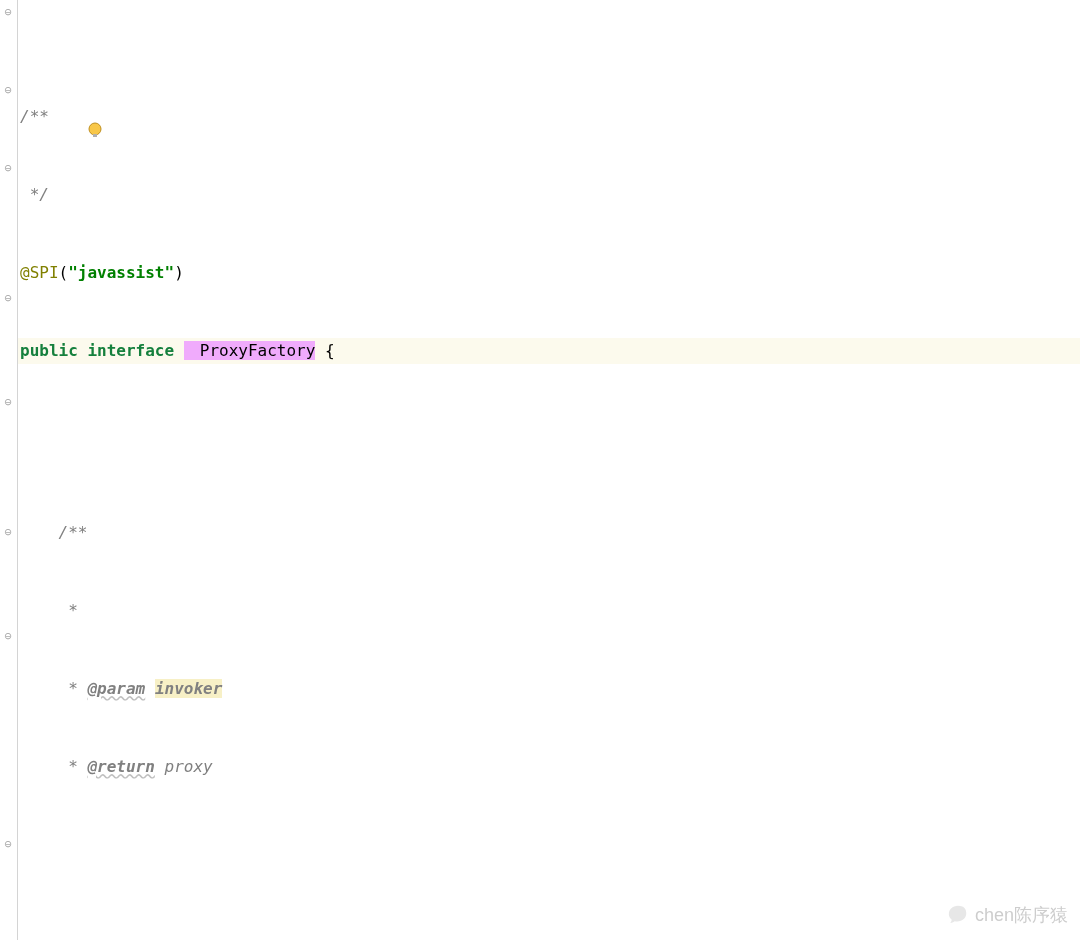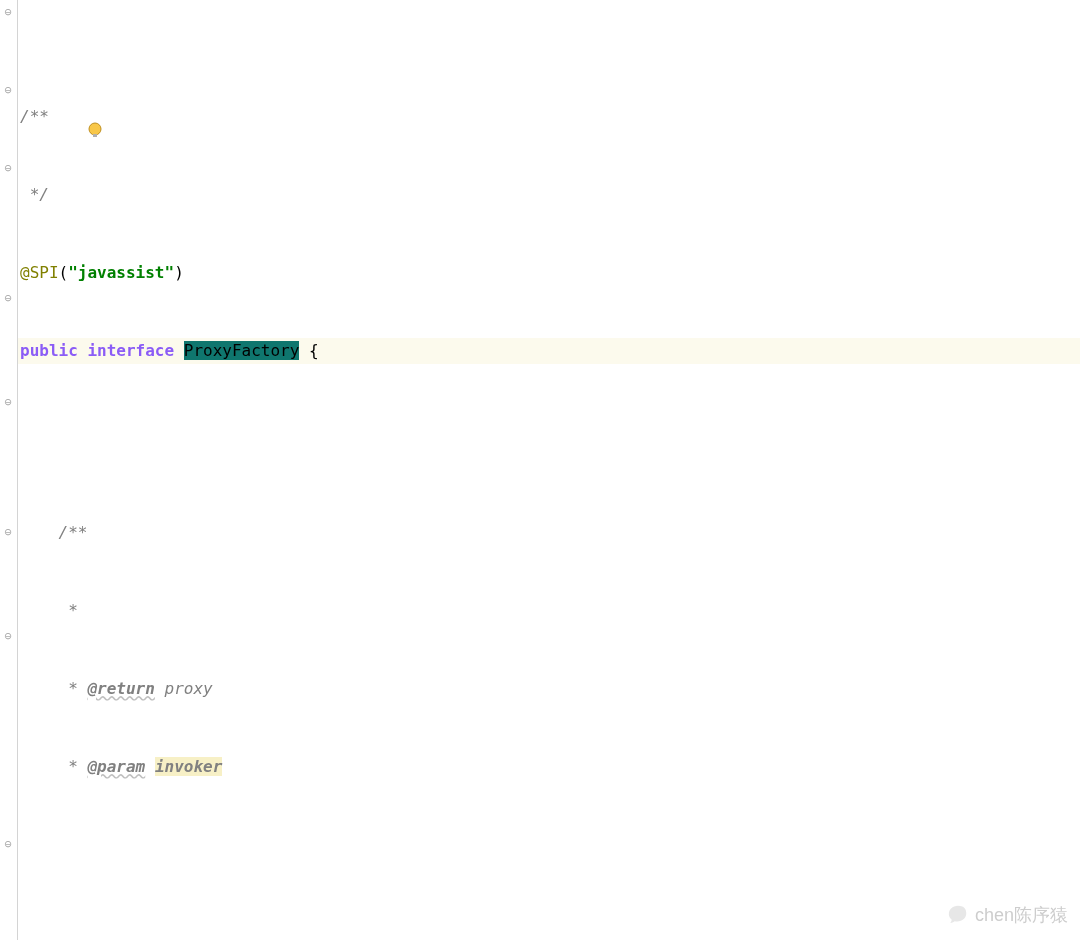--- a/index.html
+++ b/index.html
@@ -36,24 +36,24 @@
   .fold-minus::before { content: "⊖"; font-size: 12px; color: #aaa; }
   .editor {
     flex: 1;
     padding: 0;
     white-space: pre;
     position: relative;
   }
   .line { height: 26px; padding-left: 2px; }
   .hl-line { background: #fcfaed; }
   .comment { color: #808080; font-style: italic; }
-  .kw { color: #8b5cf6; font-weight: bold; }
+  .kw { color: #15803d; font-weight: bold; }
   .ann { color: #808000; }
   .str { color: #008000; font-weight: bold; }
-  .classdef { background: #0f766e; }
+  .classdef { background: #f0abfc; padding-left: 16px; }
   .doctag {
     color: #808080;
     font-style: italic;
     font-weight: bold;
     text-decoration: underline;
     text-decoration-style: wavy;
     text-decoration-color: #c0c0c0;
   }
   .docparam {
     background: #f7f0c6;
@@ -106,22 +106,22 @@
   </div>
 
   <div class="line"><span class="comment">/**</span></div>
   <div class="line"><span class="comment"> */</span></div>
   <div class="line"><span class="ann">@SPI</span><span>(</span><span class="str">"javassist"</span><span>)</span></div>
   <div class="line hl-line"><span class="kw">public </span><span class="kw">interface </span><span class="classdef">ProxyFactory</span><span> {</span></div>
   <div class="line"></div>
 
   <div class="line"><span class="comment">    /**</span></div>
   <div class="line"><span class="comment">     *</span></div>
+  <div class="line"><span class="comment">     * </span><span class="doctag">@param</span><span class="comment"> </span><span class="docparam">invoker</span></div>
   <div class="line"><span class="comment">     * </span><span class="doctag">@return</span><span class="comment"> proxy</span></div>
-  <div class="line"><span class="comment">     * </span><span class="doctag">@param</span><span class="comment"> </span><span class="docparam">invoker</span></div>
   
   
   
   
 
   
   
   
   
   

